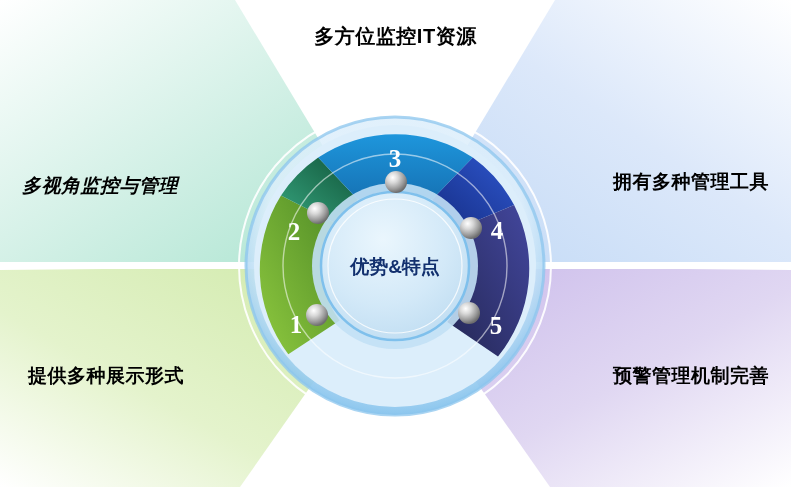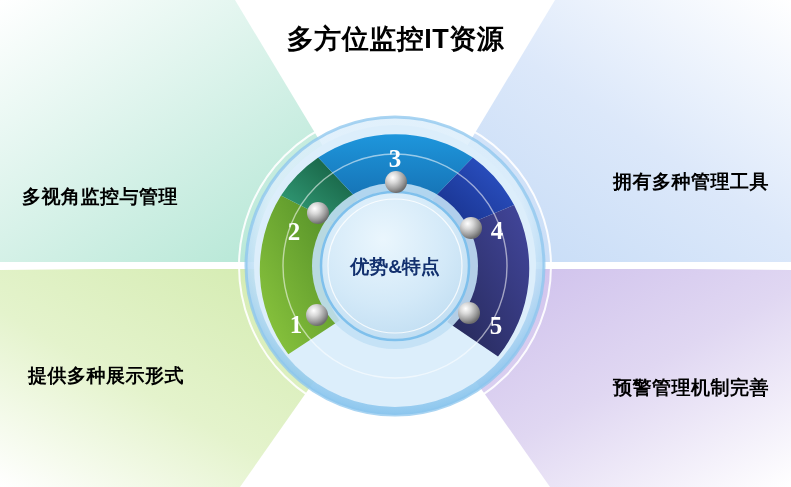--- a/index.html
+++ b/index.html
@@ -20,28 +20,28 @@
   .label{
     position:absolute;
     font-weight:bold;
     color:#000000;
     letter-spacing:0.5px;
     white-space:nowrap;
     font-size:19px;
     line-height:1;
   }
   #title-main{
-    font-size:27px;
+    font-size:20px;
     left:0;right:0;top:26px;
     text-align:center;
   }
-  #label-lt{ left:22px; top:187px; }
+  #label-lt{ left:22px; top:176px;font-style:italic; }
   #label-lb{ left:28px; top:366px;text-align:center; }
   #label-rt{ right:22px; top:172px; text-align:right;}
-  #label-rb{ right:22px; top:366px; text-align:right;margin-top:12px;}
+  #label-rb{ right:22px; top:366px; text-align:right;}
 
   .seg-num{
     font-family:"Liberation Serif","DejaVu Serif",serif;
     font-weight:bold;
     font-size:25px;
     fill:#ffffff;
   }
   .center-text{
     font-weight:bold;
     font-size:19px;

